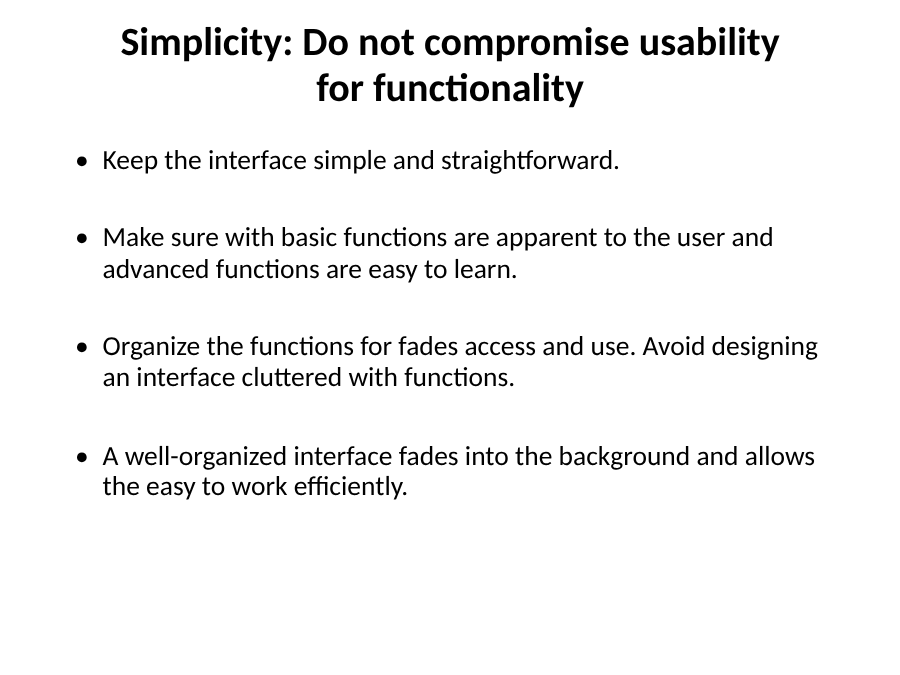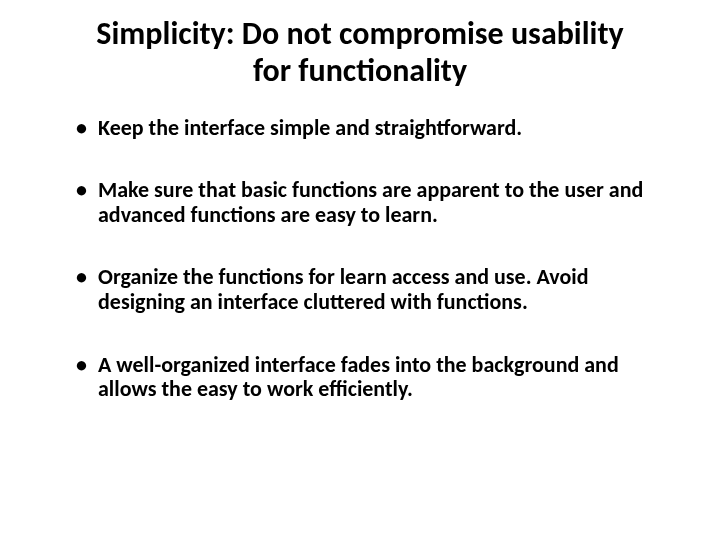--- a/index.html
+++ b/index.html
@@ -20,22 +20,21 @@
   .title {
     font-size: 32px;
     font-weight: 700;
     text-align: center;
     line-height: 1.15;
     margin: 6px 40px 26px 40px;
   }
   ul.bullets {
     list-style: none;
     padding: 0 6px 0 20px;
-    margin: 16px;
-    font-weight: bold;
+    margin: 0;
   }
   ul.bullets li {
     position: relative;
     font-size: 22px;
     line-height: 1.12;
     padding-left: 22px;
     margin-bottom: 38px;
   }
   ul.bullets li:last-child {
     margin-bottom: 0;
@@ -48,17 +47,17 @@
     font-size: 22px;
   }
 </style>
 </head>
 <body>
 
 <div class="slide">
   <div class="title">Simplicity: Do not compromise usability for functionality</div>
   <ul class="bullets">
     <li>Keep the interface simple and straightforward.</li>
-    <li>Make sure that basic functions are apparent to the user and advanced functions are easy to learn.</li>
-    <li>Organize the functions for learn access and use. Avoid designing an interface cluttered with functions.</li>
+    <li>Make sure with basic functions are apparent to the user and advanced functions are easy to learn.</li>
+    <li>Organize the functions for fades access and use. Avoid designing an interface cluttered with functions.</li>
     <li>A well-organized interface fades into the background and allows the easy to work efficiently.</li>
   </ul>
 </div>
 
 </body></html>

